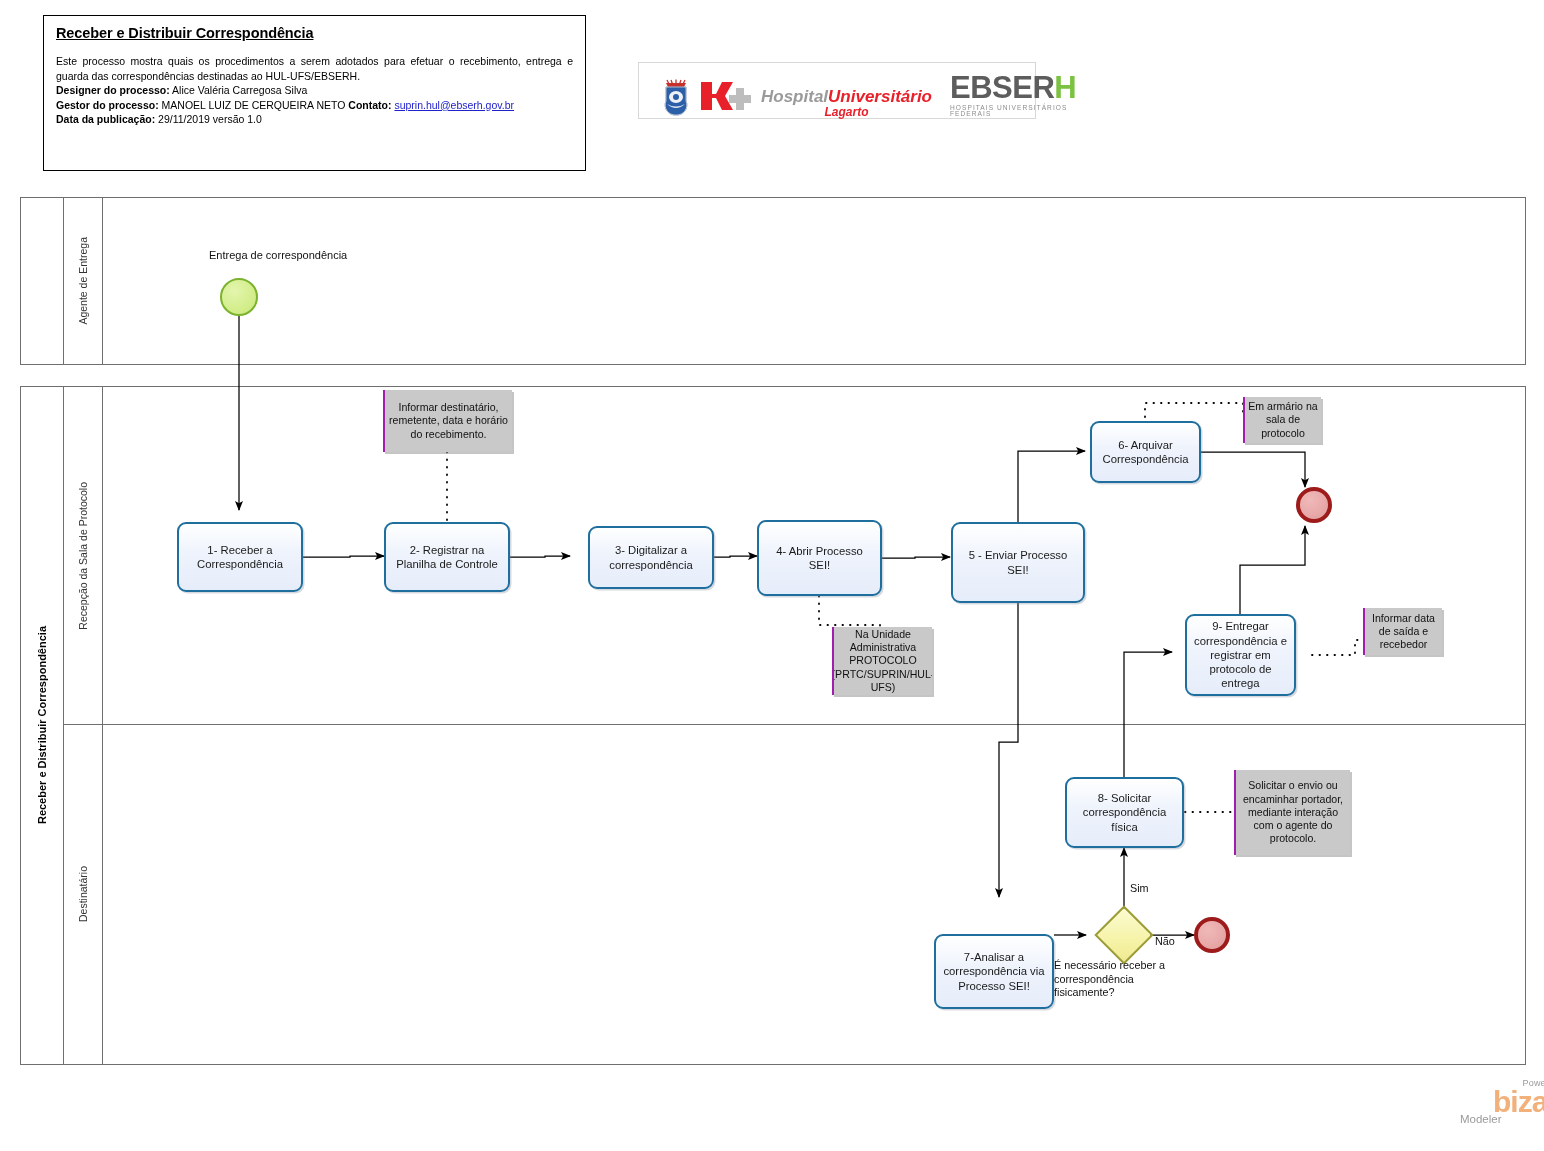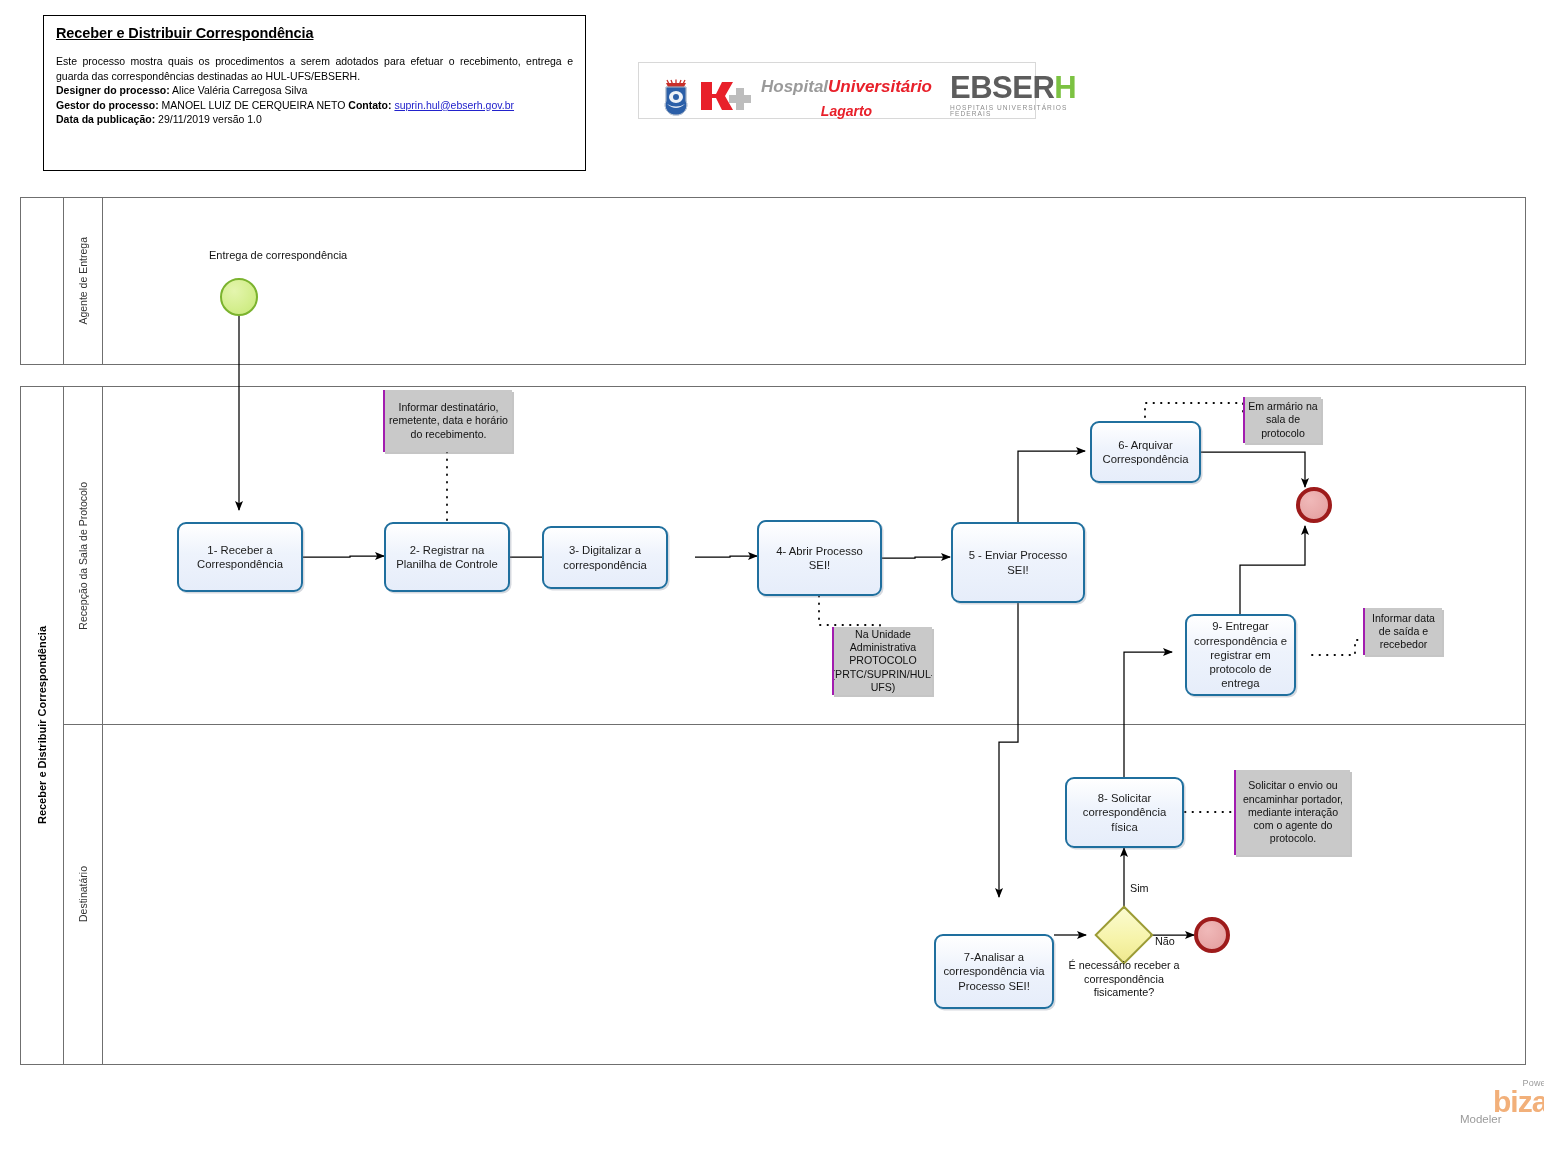--- a/index.html
+++ b/index.html
@@ -62,21 +62,21 @@
     display: flex;
     align-items: flex-end;
     padding-left: 24px;
   }
   #ufs-crest { width: 26px; height: 40px; flex: 0 0 auto; }
   #hul-mark { margin-left: 6px; display:flex; align-items:center; }
   #hul-text { margin-left: 6px; line-height: 1.02; }
   #hul-l1 { font-size: 17px; font-weight: bold; font-style: italic; white-space: nowrap; }
   #hul-l1 .gray { color: #9a9a9a; }
   #hul-l1 .red { color: #e8202a; }
-  #hul-l2 { font-size: 14px; font-weight: bold; font-style: italic; color: #e8202a; text-align: center; margin-top: 8px; }
+  #hul-l2 { font-size: 12px; font-weight: bold; font-style: italic; color: #e8202a; text-align: center; }
   #ebserh { margin-left: 18px; line-height: 1; }
   #ebserh-main { font-size: 31px; font-weight: bold; letter-spacing: -0.5px; color: #5d5d5d; }
   #ebserh-main .green { color: #7cc242; }
   #ebserh-sub { font-size: 6.6px; letter-spacing: 1.05px; color: #8d8d8d; margin-top: 2px; }
 
   
   .pool {
     position: absolute;
     box-sizing: border-box;
     border: 1px solid #6f6f6f;
@@ -182,21 +182,20 @@
   .evtlabel {
     position: absolute;
     font-size: 11px;
     color: #111;
     white-space: nowrap;
   }
   .gwlabel {
     position: absolute;
     font-size: 10.8px;
     color: #111;
-    text-align: center;
     line-height: 13.5px;
     width: 140px;
   }
   #flow-svg {
     position: absolute;
     left: 0; top: 0;
     width: 1544px; height: 1151px;
     pointer-events: none;
   }
 
@@ -341,21 +340,21 @@
 <div class="evtlabel" style="left:209px; top:249px;">Entrega de correspondência</div>
 <div class="event event-start" style="left:220px; top:278px;"></div>
 
 <div class="event event-end" style="left:1296px; top:487px;"></div>
 <div class="event event-end" style="left:1194px; top:917px;"></div>
 
 <div class="task" style="left:177px; top:522px; width:126px; height:70px;">1- Receber a Correspondência</div>
 
 <div class="task" style="left:384px; top:522px; width:126px; height:70px;">2- Registrar na Planilha de Controle</div>
 
-<div class="task" style="left:542px; top:526px; width:126px; height:63px;">3- Digitalizar a correspondência</div>
+<div class="task" style="left:588px; top:526px; width:126px; height:63px;">3- Digitalizar a correspondência</div>
 
 <div class="task" style="left:757px; top:520px; width:125px; height:76px;">4- Abrir Processo SEI!</div>
 
 <div class="task" style="left:951px; top:522px; width:134px; height:81px;">5 - Enviar Processo SEI!</div>
 
 <div class="task" style="left:1090px; top:421px; width:111px; height:62px;">6- Arquivar Correspondência</div>
 
 <div class="task" style="left:934px; top:934px; width:120px; height:75px;">7-Analisar a correspondência via Processo SEI!</div>
 
 <div class="task" style="left:1065px; top:777px; width:119px; height:71px;">8- Solicitar correspondência física</div>

